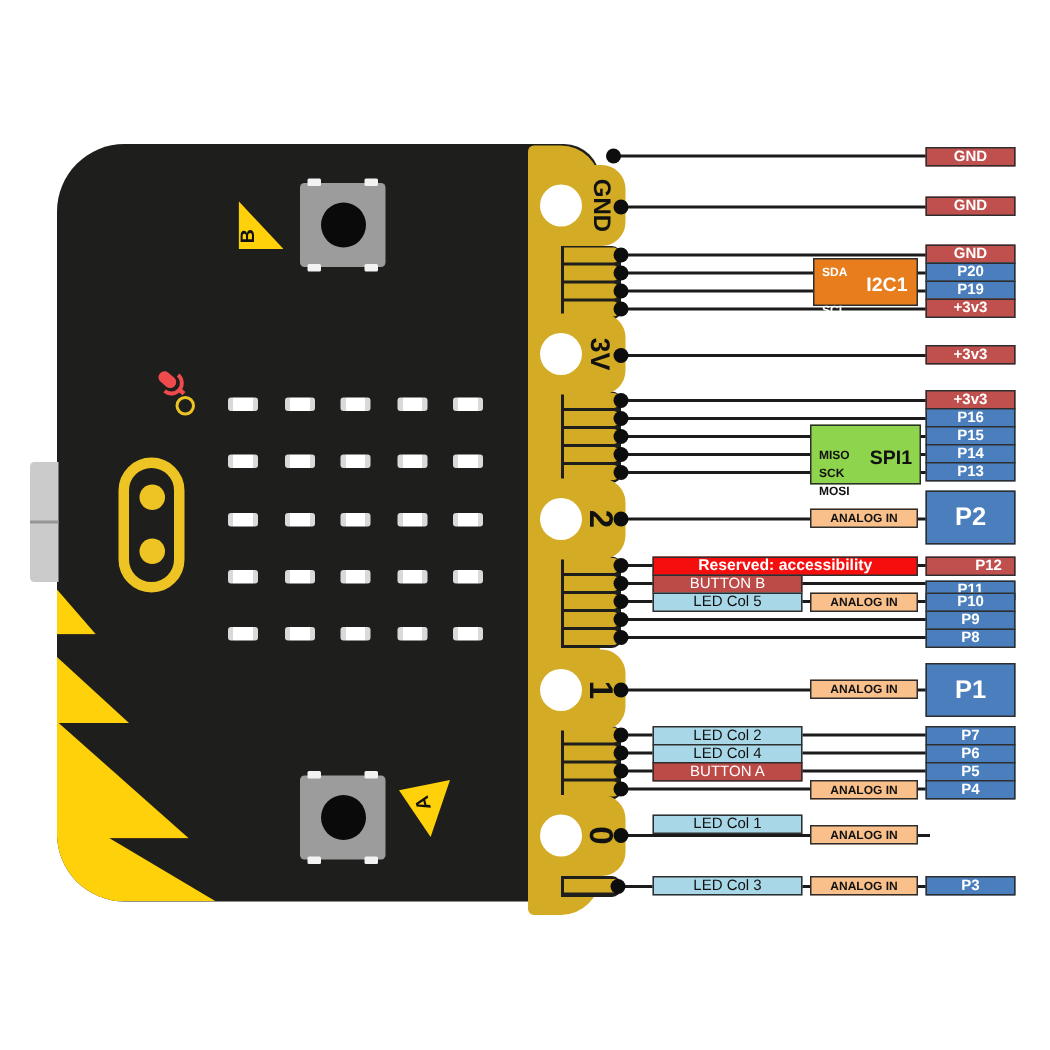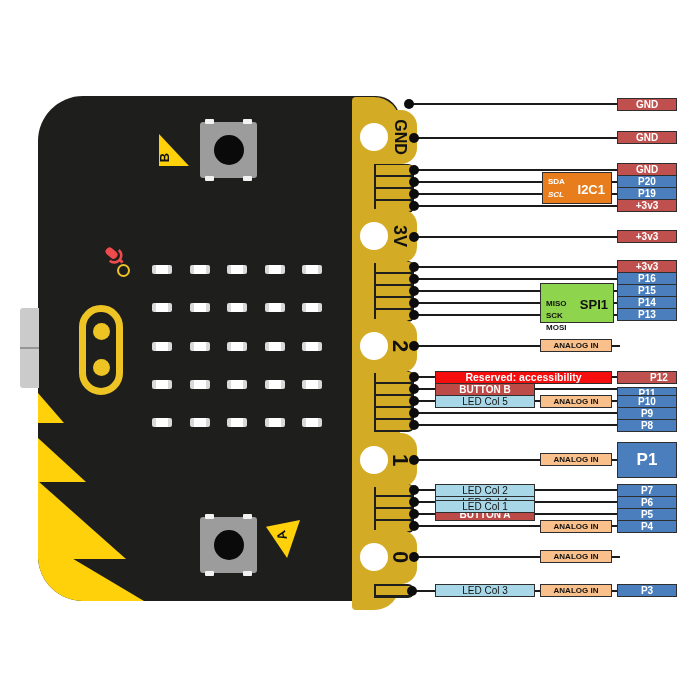--- a/index.html
+++ b/index.html
@@ -39,21 +39,21 @@
   
   .wire{position:absolute;left:410px;width:210px;height:2px;background:#1b1b1b;}
   .dot{position:absolute;width:10px;height:10px;border-radius:50%;background:#0d0d0d;}
   .bx{position:absolute;box-sizing:border-box;border:1.5px solid #2e2e2e;display:flex;
       align-items:center;justify-content:center;white-space:nowrap;}
   .pbox{left:617px;width:60px;height:13px;color:#fff;font-weight:bold;font-size:10px;}
   .blue{background:#4a7ebd;} .pwr{background:#c0504d;}
   .big{height:36px;font-size:17px;}
   .fbox{left:435px;width:100px;height:13px;font-size:10px;color:#111;}
   .ledcol{background:#a8d8e8;}
-  .btnbox{background:#bc4a47;color:#fff;font-weight:bold;}
+  .btnbox{background:#bc4a47;color:#fff;font-weight:normal;}
   .banner{left:435px;width:177px;height:13px;background:#f60d0d;color:#fff;font-weight:bold;font-size:10.5px;}
   .analog{left:540px;width:72px;height:13px;background:#f9c08b;font-size:8px;font-weight:bold;color:#111;}
   #i2cbox{left:542px;top:172px;width:70px;height:32px;background:#e87d1e;}
   #spibox{left:540px;top:283px;width:74px;height:40px;background:#8ed44c;}
   .modlbl{position:absolute;font-weight:bold;font-size:13px;}
   .modpin{position:absolute;left:5px;font-size:8px;font-weight:bold;}
 </style>
 </head>
 <body>
 
@@ -231,37 +231,37 @@
   <div class="dot" style="left:409px;top:455px;"></div>
   <div class="dot" style="left:409px;top:485px;"></div>
   <div class="dot" style="left:409px;top:497px;"></div>
   <div class="dot" style="left:409px;top:509px;"></div>
   <div class="dot" style="left:409px;top:521px;"></div>
   <div class="dot" style="left:409px;top:552px;"></div>
   <div class="dot" style="left:407px;top:585.5px;"></div>
 
   <div class="bx" id="i2cbox">
     <span class="modpin" style="top:4px;color:#fff;">SDA</span>
-    <span class="modpin" style="top:17px;color:#fff;font-style:italic;">SCL</span>
+    <span class="modpin" style="top:29px;color:#fff;">SCL</span>
     <span class="modlbl" style="right:6px;top:9px;color:#fff;">I2C1</span>
   </div>
   <div class="bx" id="spibox">
     <span class="modpin" style="top:3px;color:#111;margin-top:36px;">MOSI</span>
     <span class="modpin" style="top:15px;color:#111;">MISO</span>
     <span class="modpin" style="top:27px;color:#111;">SCK</span>
     <span class="modlbl" style="right:5px;top:13px;color:#111;">SPI1</span>
   </div>
 
   <div class="bx banner" style="top:370.5px;">Reserved: accessibility</div>
   <div class="bx fbox btnbox" style="top:382.5px;">BUTTON B</div>
   <div class="bx fbox ledcol" style="top:394.5px;">LED Col 5</div>
   <div class="bx fbox ledcol" style="top:483.5px;">LED Col 2</div>
   <div class="bx fbox ledcol" style="top:495.5px;">LED Col 4</div>
   <div class="bx fbox btnbox" style="top:507.5px;">BUTTON A</div>
-  <div class="bx fbox ledcol" style="top:500px;">LED Col 1</div>
+  <div class="bx fbox ledcol" style="top:543px;">LED Col 1</div>
   <div class="bx fbox ledcol" style="top:583.5px;">LED Col 3</div>
 
   <div class="bx analog" style="top:338.5px;">ANALOG IN</div>
   <div class="bx analog" style="top:394.5px;">ANALOG IN</div>
   <div class="bx analog" style="top:452.5px;">ANALOG IN</div>
   <div class="bx analog" style="top:519.5px;">ANALOG IN</div>
   <div class="bx analog" style="top:549.5px;">ANALOG IN</div>
   <div class="bx analog" style="top:583.5px;">ANALOG IN</div>
 
   <div class="bx pbox pwr" style="top:97.5px;">GND</div>
@@ -269,20 +269,21 @@
   <div class="bx pbox pwr" style="top:163px;">GND</div>
   <div class="bx pbox blue" style="top:175px;">P20</div>
   <div class="bx pbox blue" style="top:187px;">P19</div>
   <div class="bx pbox pwr" style="top:199px;">+3v3</div>
   <div class="bx pbox pwr" style="top:229.5px;">+3v3</div>
   <div class="bx pbox pwr" style="top:260px;">+3v3</div>
   <div class="bx pbox blue" style="top:272px;">P16</div>
   <div class="bx pbox blue" style="top:284px;">P15</div>
   <div class="bx pbox blue" style="top:296px;">P14</div>
   <div class="bx pbox blue" style="top:308px;">P13</div>
+  <div class="bx pbox blue big" style="top:327px;">P2</div>
   <div class="bx pbox pwr" style="top:370.5px;padding-left:24px;">P12</div>
   <div class="bx pbox blue" style="top:387px;">P11</div>
   <div class="bx pbox blue" style="top:394.5px;">P10</div>
   <div class="bx pbox blue" style="top:406.5px;">P9</div>
   <div class="bx pbox blue" style="top:418.5px;">P8</div>
   <div class="bx pbox blue big" style="top:442px;">P1</div>
   <div class="bx pbox blue" style="top:483.5px;">P7</div>
   <div class="bx pbox blue" style="top:495.5px;">P6</div>
   <div class="bx pbox blue" style="top:507.5px;">P5</div>
   <div class="bx pbox blue" style="top:519.5px;">P4</div>

